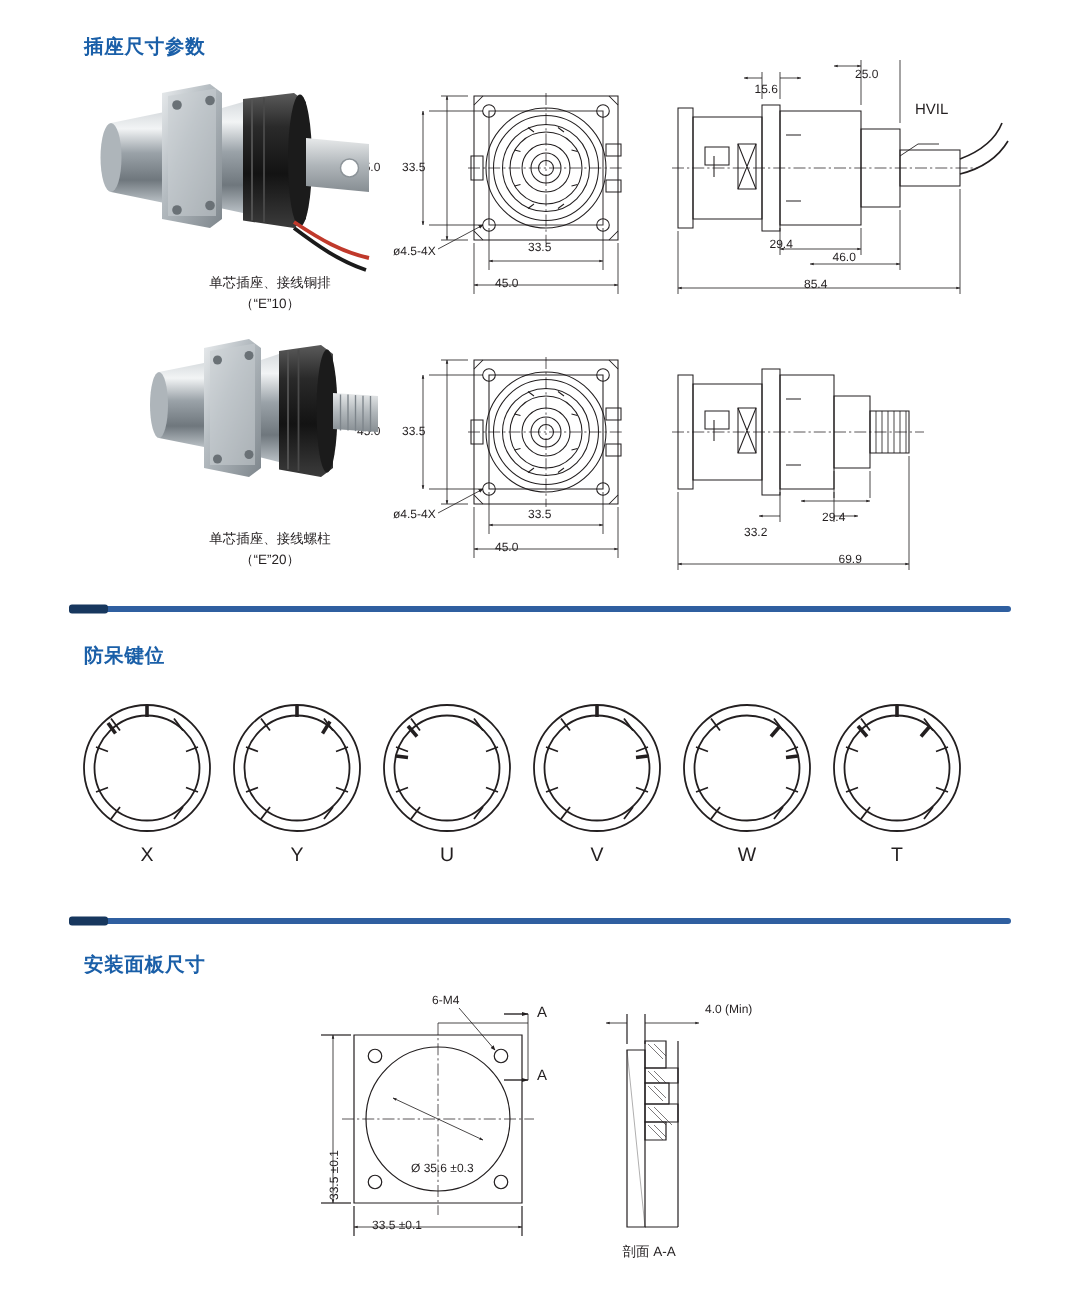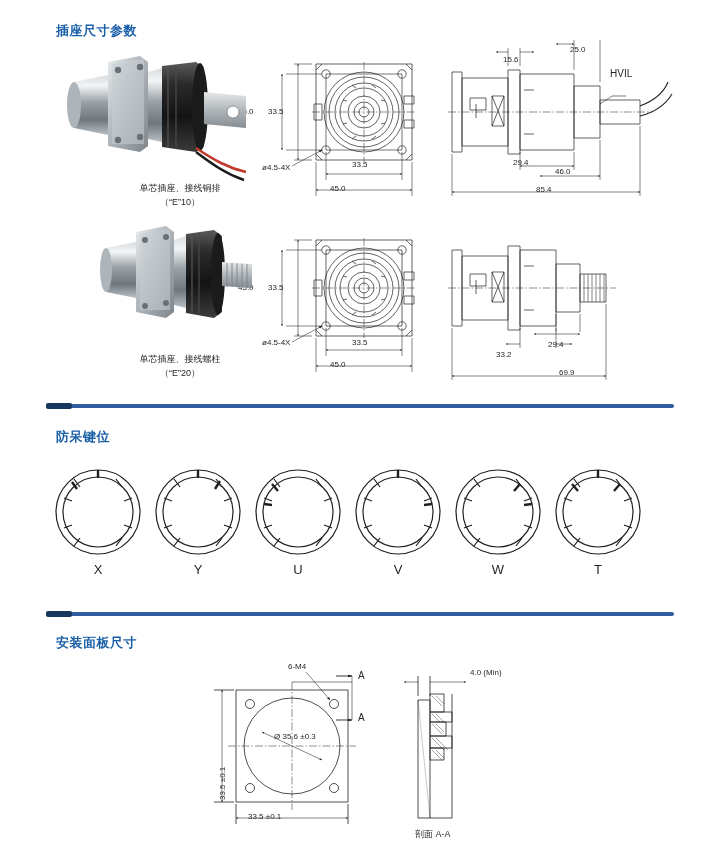--- a/index.html
+++ b/index.html
@@ -140,21 +140,21 @@
 
   <div class="divider" style="top:612px;">
     <span class="cap"></span>
   </div>
 
   <div class="section-head" style="left:56px; top:634px;text-align:right;">安装面板尺寸</div>
 
   <div class="dim" style="left:288px; top:662px;">6-M4</div>
   <div class="dim" style="left:358px; top:670px; font-size:10px;">A</div>
   <div class="dim" style="left:358px; top:712px; font-size:10px;">A</div>
-  <div class="dim" style="left:254px; top:732px;padding-left:20px;">Ø 35.6 ±0.3</div>
+  <div class="dim" style="left:254px; top:774px;padding-left:20px;">Ø 35.6 ±0.3</div>
   <div class="dim rot" style="left:218px; top:800px;">33.5 ±0.1</div>
   <div class="dim" style="left:248px; top:812px;">33.5 ±0.1</div>
   <div class="dim" style="left:470px; top:668px;">4.0 (Min)</div>
   <div class="dim" style="left:415px; top:828px; font-size:9px;">剖面 A-A</div>
 
   <svg class="svg-layer" viewBox="0 0 720 860" xmlns="http://www.w3.org/2000/svg">
     <defs>
       <linearGradient id="metalH" x1="0" y1="0" x2="0" y2="1">
         <stop offset="0%" stop-color="#d9dde0"></stop>
         <stop offset="18%" stop-color="#f2f4f5"></stop>

